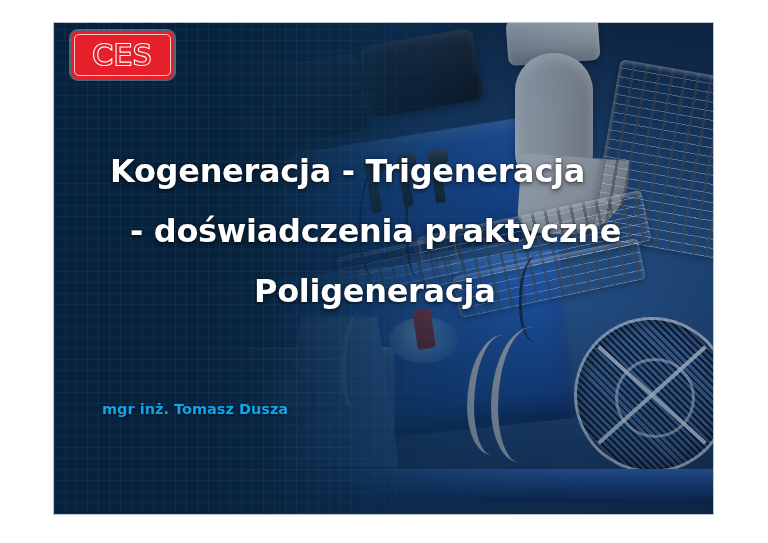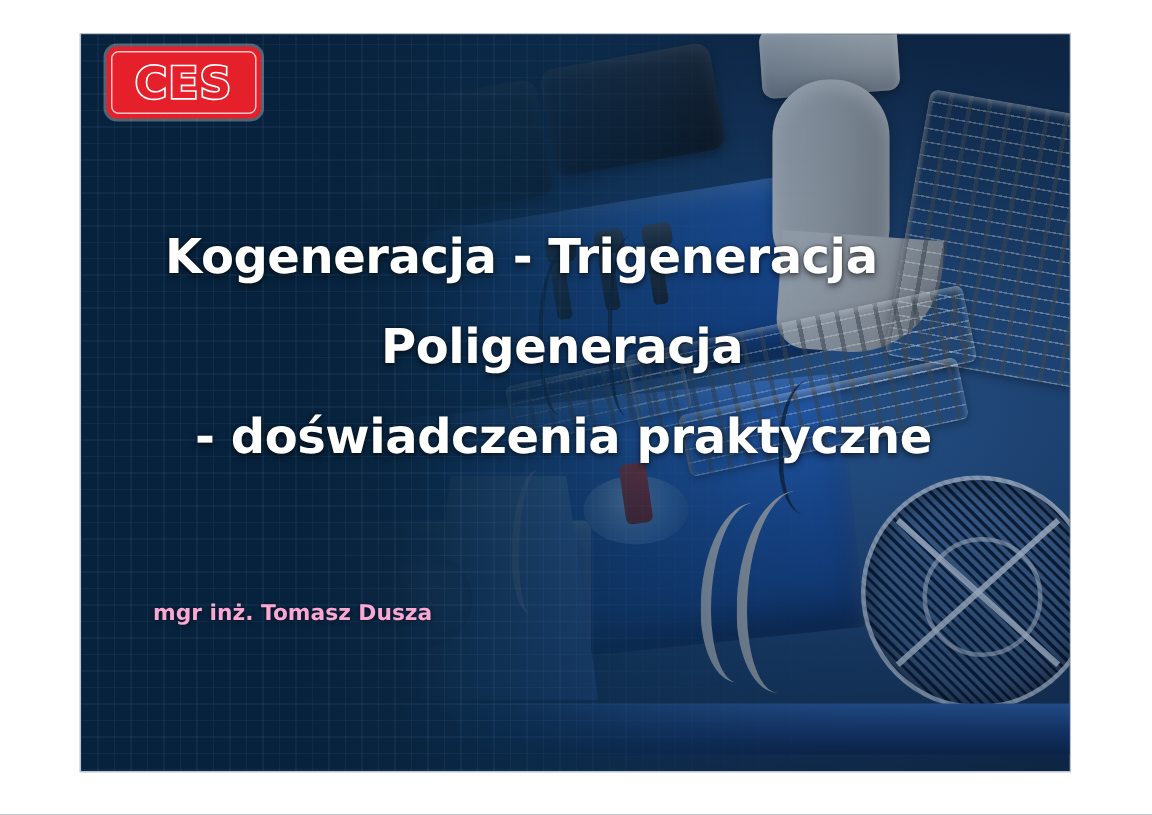--- a/index.html
+++ b/index.html
@@ -232,21 +232,21 @@
   }
   #logo::after {
     content: "";
     position: absolute; left: 3px; top: 3px; right: 3px; bottom: 3px;
     border: 1px solid rgba(255,255,255,.75);
     border-radius: 5px;
   }
   #logo .logo-text {
     position: relative;
     font-family: "DejaVu Sans", sans-serif;
-    font-weight: 700;
+    font-weight: 400;
     font-size: 29px;
     letter-spacing: 1px;
     color: #e5202b;
     -webkit-text-stroke: 2.2px #ffffff;
     paint-order: stroke fill;
   }
 
   
   .title-block {
     position: absolute;
@@ -264,21 +264,21 @@
     white-space: nowrap;
   }
   .t1 { padding-left: 56px; }
   .t2 { padding-left: 200px; }
   .t3 { padding-left: 76px; }
 
   
   .author {
     position: absolute;
     left: 48px; top: 378px;
-    color: #f9a8d4;
+    color: #0ea5e9;
     font-family: "DejaVu Sans", sans-serif;
     font-weight: 700;
     font-size: 14.5px;
     text-shadow: 0 1px 3px rgba(0,0,0,.6);
     white-space: nowrap;
   }
   .footer {
     position: absolute;
     left: 20px; top: 408px;
     width: 330px;
@@ -352,20 +352,20 @@
     <div class="photo-fade"></div>
     <div class="grid-tex"></div>
   </div>
 
   <div id="logo">
     <span class="logo-text">CES</span>
   </div>
 
   <div class="title-block">
     <div class="title-line t1">Kogeneracja - Trigeneracja</div>
+    <div class="title-line t3">- doświadczenia praktyczne</div>
     <div class="title-line t2">Poligeneracja</div>
-    <div class="title-line t3">- doświadczenia praktyczne</div>
   </div>
 
   <div class="author">mgr inż. Tomasz Dusza</div>
 
 
 </div>
 
 </body></html>

